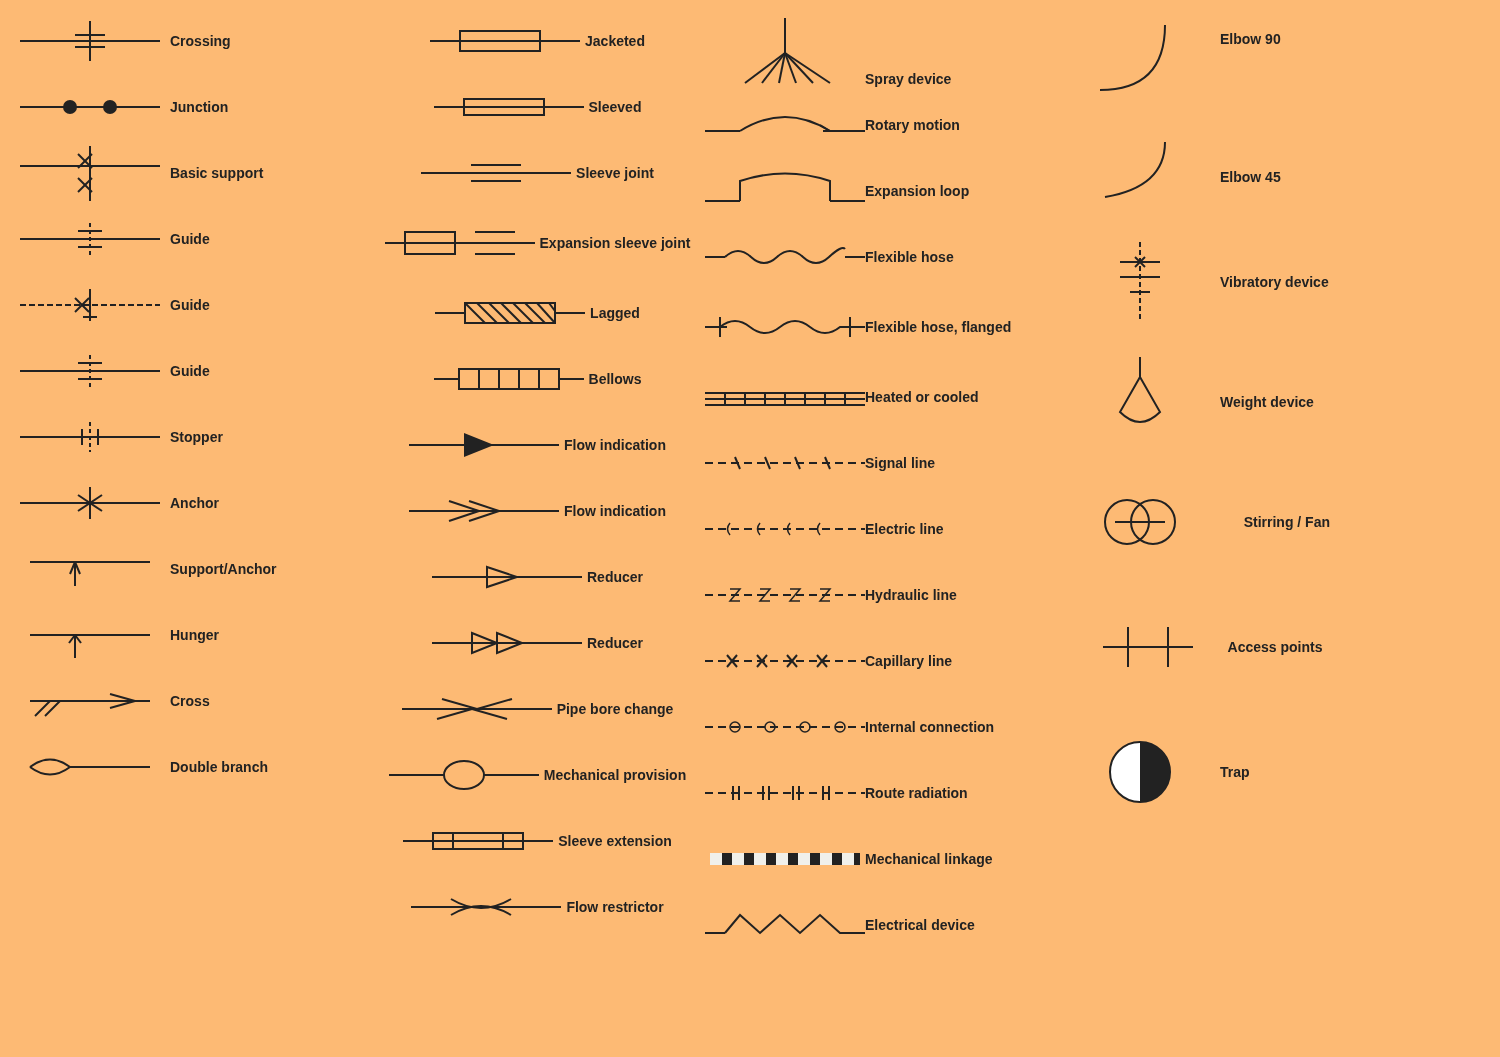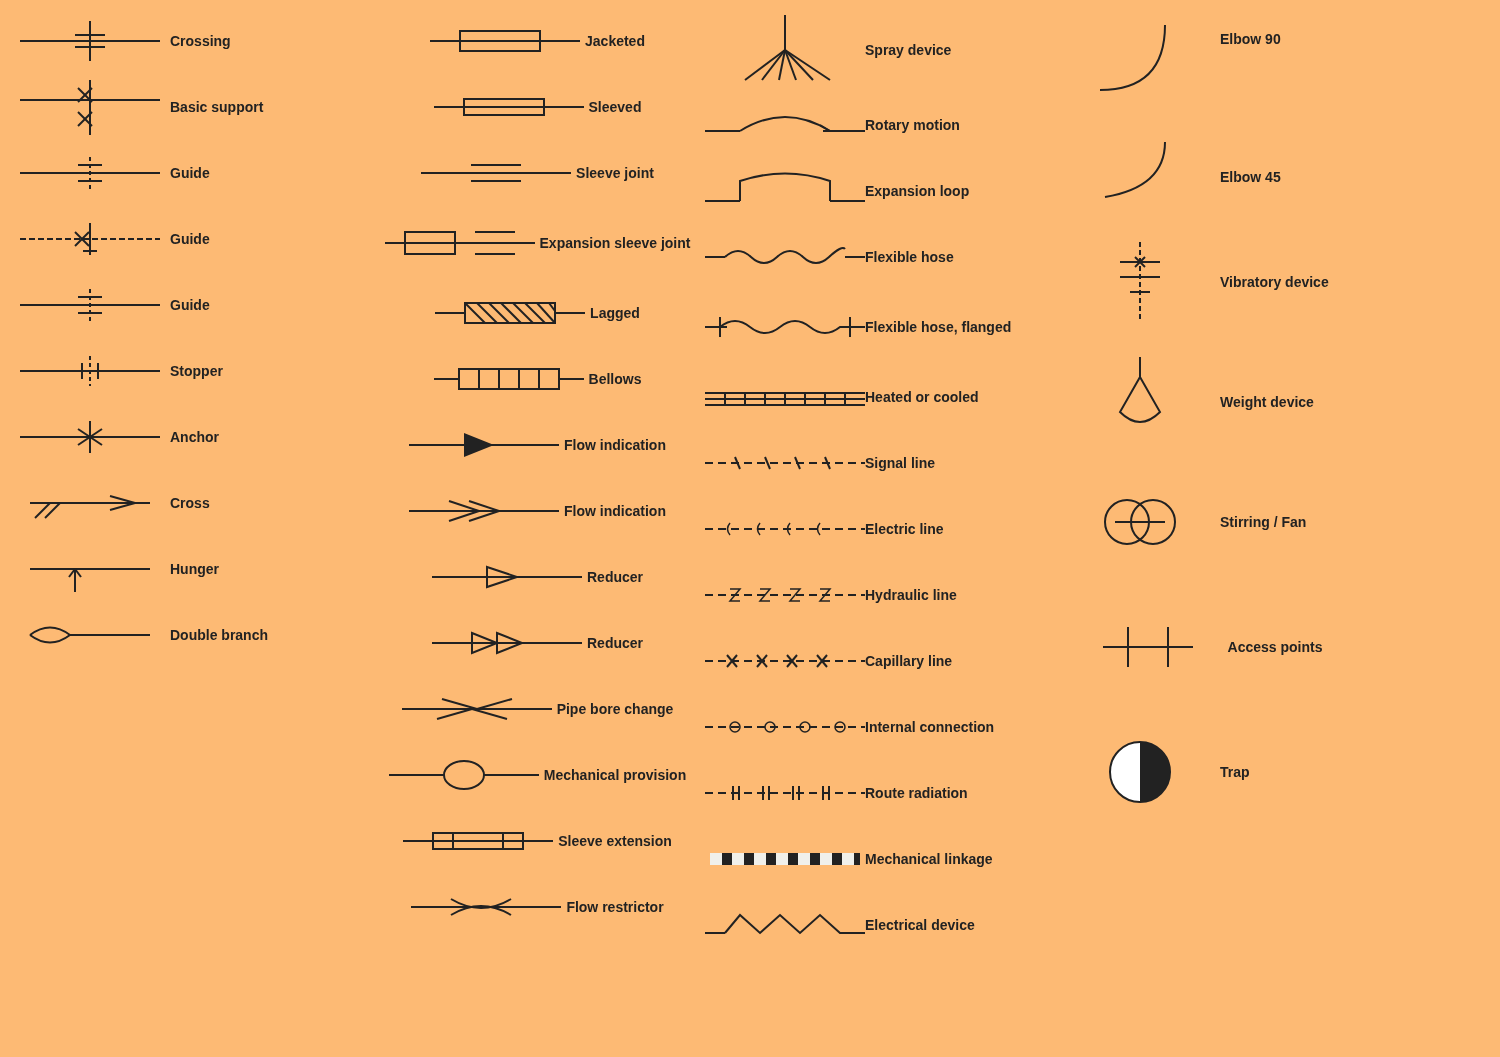--- a/index.html
+++ b/index.html
@@ -70,20 +70,30 @@
 
           <line x1="70" y1="0" x2="70" y2="40" class="line"></line>
 
           <line x1="55" y1="14" x2="85" y2="14" class="line"></line>
           <line x1="55" y1="26" x2="85" y2="26" class="line"></line>
         </svg>
       </div>
       <span class="label">Crossing</span>
     </div>
 
+    <div class="symbol-row">
+      <div class="symbol-box">
+        <svg width="140" height="40">
+          <line x1="0" y1="20" x2="140" y2="20" class="line"></line>
+          <circle cx="50" cy="20" r="7" class="fill-black"></circle>
+          <circle cx="90" cy="20" r="7" class="fill-black"></circle>
+        </svg>
+      </div>
+      <span class="label">Junction</span>
+    </div>
 
     <div class="symbol-row">
       <div class="symbol-box">
         <svg width="140" height="55">
           <line x1="0" y1="20" x2="140" y2="20" class="line"></line>
           <line x1="70" y1="0" x2="70" y2="55" class="line"></line>
 
           <line x1="58" y1="8" x2="72" y2="22" class="line"></line>
           <line x1="72" y1="8" x2="58" y2="22" class="line"></line>
           <line x1="58" y1="32" x2="72" y2="46" class="line"></line>
@@ -152,47 +162,59 @@
           <line x1="0" y1="20" x2="140" y2="20" class="line"></line>
           <line x1="70" y1="4" x2="70" y2="36" class="line"></line>
 
           <line x1="58" y1="12" x2="82" y2="28" class="line"></line>
           <line x1="82" y1="12" x2="58" y2="28" class="line"></line>
         </svg>
       </div>
       <span class="label">Anchor</span>
     </div>
 
-
-    <div class="symbol-row">
-      <div class="symbol-box">
-        <svg width="140" height="40">
-          <line x1="10" y1="20" x2="130" y2="20" class="line"></line>
-
-          <line x1="90" y1="13" x2="115" y2="20" class="line"></line>
-          <line x1="90" y1="27" x2="115" y2="20" class="line"></line>
-
-          <line x1="40" y1="20" x2="25" y2="35" class="line"></line>
-          <line x1="30" y1="20" x2="15" y2="35" class="line"></line>
-        </svg>
-      </div>
-      <span class="label">Cross</span>
+    <div class="symbol-row">
+      <div class="symbol-box">
+        <svg width="140" height="50">
+          <line x1="10" y1="18" x2="130" y2="18" class="line"></line>
+
+          <line x1="55" y1="18" x2="55" y2="42" class="line"></line>
+          <line x1="50" y1="30" x2="55" y2="18" class="line"></line>
+          <line x1="60" y1="30" x2="55" y2="18" class="line"></line>
+        </svg>
+      </div>
+      <span class="label">Support/Anchor</span>
     </div>
 
     <div class="symbol-row">
       <div class="symbol-box">
         <svg width="140" height="50">
           <line x1="10" y1="25" x2="130" y2="25" class="line"></line>
           <line x1="55" y1="25" x2="55" y2="48" class="line"></line>
 
           <line x1="49" y1="33" x2="55" y2="25" class="line"></line>
           <line x1="61" y1="33" x2="55" y2="25" class="line"></line>
         </svg>
       </div>
       <span class="label">Hunger</span>
+    </div>
+
+    <div class="symbol-row">
+      <div class="symbol-box">
+        <svg width="140" height="40">
+          <line x1="10" y1="20" x2="130" y2="20" class="line"></line>
+
+          <line x1="90" y1="13" x2="115" y2="20" class="line"></line>
+          <line x1="90" y1="27" x2="115" y2="20" class="line"></line>
+
+          <line x1="40" y1="20" x2="25" y2="35" class="line"></line>
+          <line x1="30" y1="20" x2="15" y2="35" class="line"></line>
+        </svg>
+      </div>
+      <span class="label">Cross</span>
     </div>
 
     <div class="symbol-row">
       <div class="symbol-box">
         <svg width="140" height="50">
 
           <path d="M10,25 Q30,10 50,25" class="stroke-only" stroke-width="2"></path>
           <line x1="50" y1="25" x2="130" y2="25" class="line"></line>
           <path d="M10,25 Q30,40 50,25" class="stroke-only" stroke-width="2"></path>
         </svg>
@@ -385,21 +407,21 @@
           <path d="M40,12 Q70,30 100,12" fill="none" stroke="#222" stroke-width="2"></path>
           <path d="M40,28 Q70,10 100,28" fill="none" stroke="#222" stroke-width="2"></path>
         </svg>
       </div>
       <span class="label">Flow restrictor</span>
     </div>
   </div>
 
   <div class="column col3">
 
-    <div class="symbol-row" style="min-height:80px;">
+    <div class="symbol-row" style="min-height:80px;align-items:flex-end;">
       <div class="symbol-box">
         <svg width="160" height="70">
 
           <line x1="80" y1="0" x2="80" y2="35" class="line"></line>
 
           <line x1="80" y1="35" x2="40" y2="65" class="line"></line>
           <line x1="80" y1="35" x2="57" y2="65" class="line"></line>
           <line x1="80" y1="35" x2="74" y2="65" class="line"></line>
           <line x1="80" y1="35" x2="91" y2="65" class="line"></line>
           <line x1="80" y1="35" x2="108" y2="65" class="line"></line>
@@ -653,21 +675,21 @@
         <svg width="110" height="90">
 
           <line x1="55" y1="0" x2="55" y2="20" class="line"></line>
 
           <path d="M55,20 L35,55 Q55,75 75,55 Z" fill="none" stroke="#222" stroke-width="2"></path>
         </svg>
       </div>
       <span class="label">Weight device</span>
     </div>
 
-    <div class="symbol-row" style="min-height:100px;">
+    <div class="symbol-row" style="min-height:100px;justify-content:space-between;">
       <div class="symbol-box">
         <svg width="110" height="90">
 
           <circle cx="42" cy="45" r="22" fill="none" stroke="#222" stroke-width="2"></circle>
           <circle cx="68" cy="45" r="22" fill="none" stroke="#222" stroke-width="2"></circle>
 
           <line x1="30" y1="45" x2="80" y2="45" class="line"></line>
         </svg>
       </div>
       <span class="label">Stirring / Fan</span>

